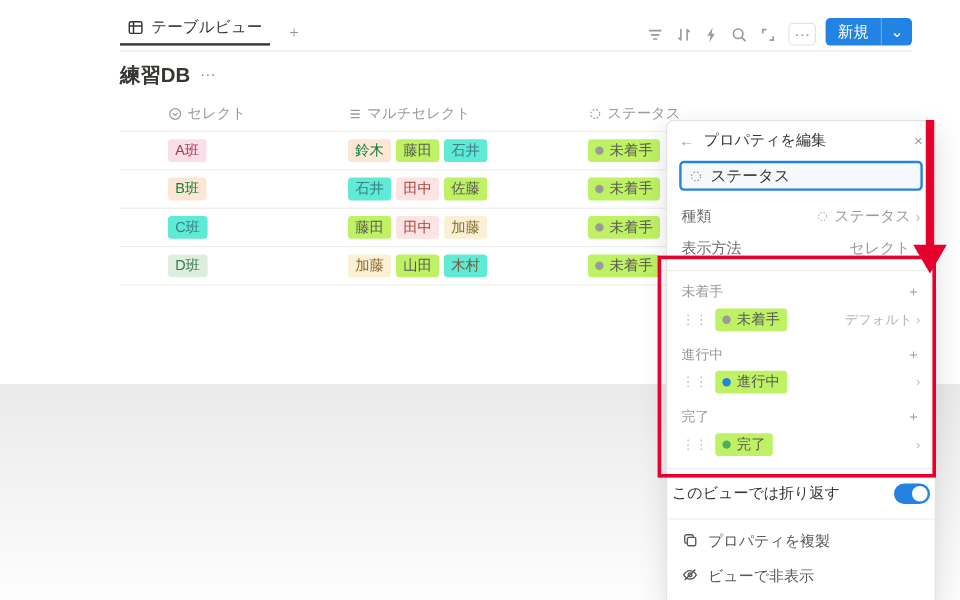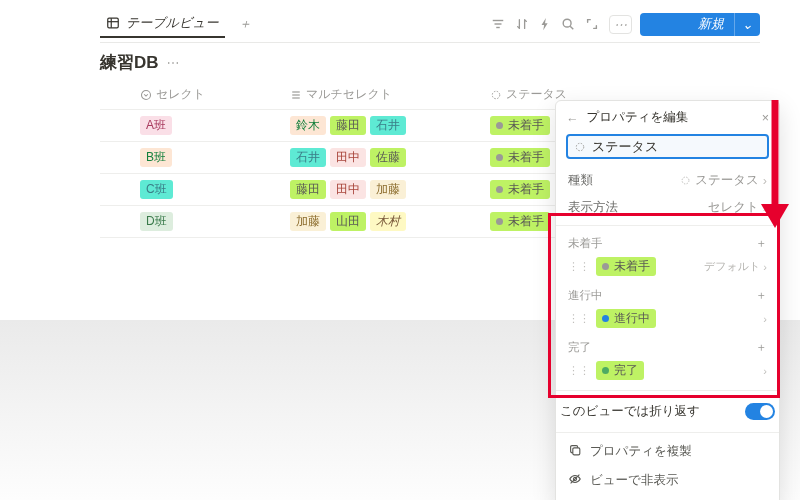--- a/index.html
+++ b/index.html
@@ -8,41 +8,40 @@
     font-family: -apple-system, "Hiragino Sans", "Yu Gothic", sans-serif;
     background: #fff; color: #37352f;
     font-size: 13px;
     position: relative;
   }
   .page {
     padding: 10px 40px 0 100px;
   }
   h1 { font-size: 28px; font-weight: 700; margin-bottom: 18px; }
   .toolbar {
-    display: flex; align-items: center; gap: 8px;
+    display: flex; align-items: flex-end; gap: 8px;
     border-bottom: 1px solid #e9e9e7;
     padding-bottom: 4px;
-    font-style: italic;
   }
   .tab {
     display: inline-flex; align-items: center; gap: 6px;
     padding: 4px 6px; color: #37352f; font-size: 13px;
     border-bottom: 2px solid #37352f;
   }
   .tab-icon, .mini-icon { display: inline-flex; }
   .plus-small { color: #9b9a97; padding: 2px 6px; cursor: pointer; }
   .spacer { flex: 1; }
   .tool-icons { display: flex; align-items: center; gap: 10px; color: #9b9a97; }
   .tool-icons span { cursor: pointer; display: inline-flex; }
   .new-btn {
     display: inline-flex; align-items: center;
     background: #2383e2; color: #fff; border-radius: 4px;
     font-size: 13px; overflow: hidden;
   }
-  .new-btn .lbl { padding: 0 10px; margin-left: 48px; }
+  .new-btn .lbl { padding: 0 10px; }
   .new-btn .chev { padding: 4px 7px; border-left: 1px solid rgba(255,255,255,0.3); }
   .db-title-row { display: flex; align-items: center; gap: 8px; padding: 8px 0 6px; }
   .db-title { font-size: 17px; font-weight: 700; }
   .dots { color: #9b9a97; cursor: pointer; }
   .head-row, .body-row {
     display: flex; align-items: center;
     border-bottom: 1px solid #eeeeec;
   }
   .head-row { color: #9b9a97; font-size: 12px; }
   .hcell, .cell {
@@ -63,21 +62,21 @@
   }
   .pill.dot.blue::before  { background: #2383e2; }
   .pill.dot.green::before { background: #4dab63; }
   .bg-pink   { background: #fadfe7; color: #a83a5e; }
   .bg-orange { background: #fde6d4; color: #15803d; }
   .bg-teal   { background: #5eead4; color: #3a7e88; }
   .bg-green  { background: #ddedde; color: #3a7a4b; }
   .bg-gray   { background: #bef264; color: #5a5a55; }
   .bg-pink2  { background: #fbe4e3; color: #a8443a; }
   .bg-yellow { background: #faf0d6; color: #8a6a2a; }
-  .bg-brown  { background: #fef9c3; color: #7a5a3a; font-style: italic; }
+  .bg-brown  { background: #5eead4; color: #7a5a3a; }
   .bottom-wash {
     position: absolute; left: 0; right: 0; bottom: 0; height: 180px;
     background: linear-gradient(#eaeaea, #fdfdfd);
     z-index: 0;
   }
 
   
   .panel {
     position: absolute; top: 100px; right: 20px; width: 225px;
     background: #fff; border: 1px solid #e3e3e1; border-radius: 6px;

